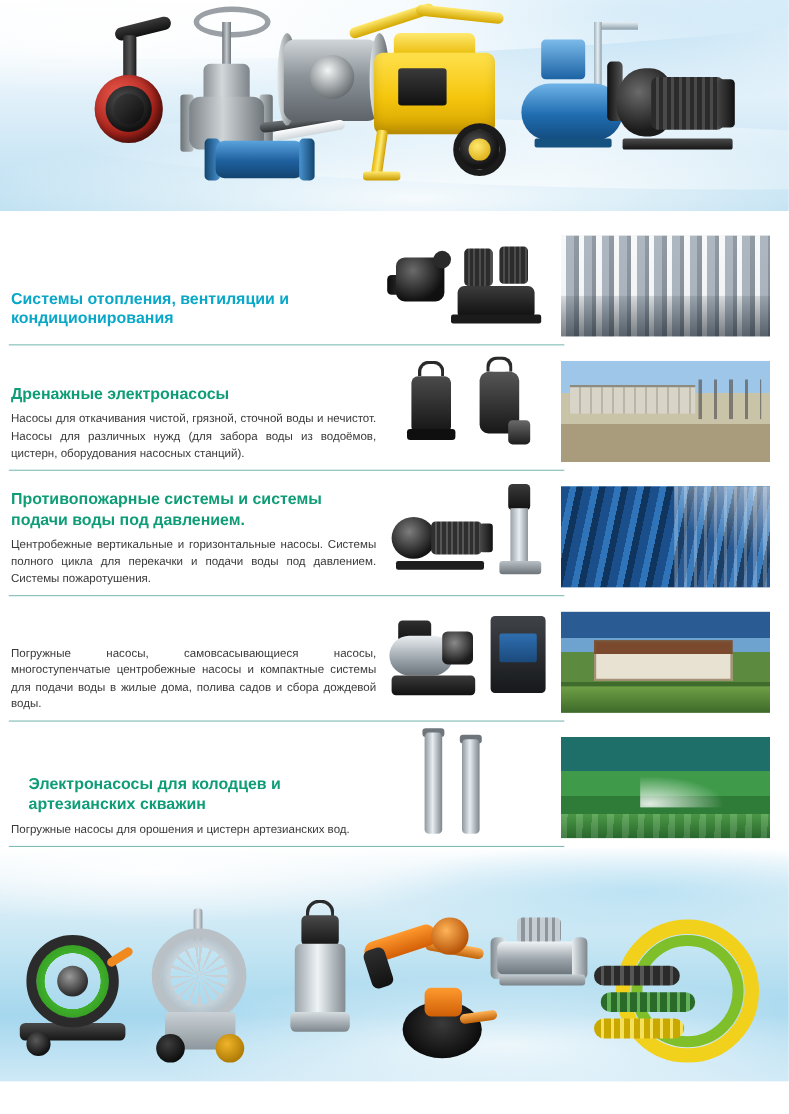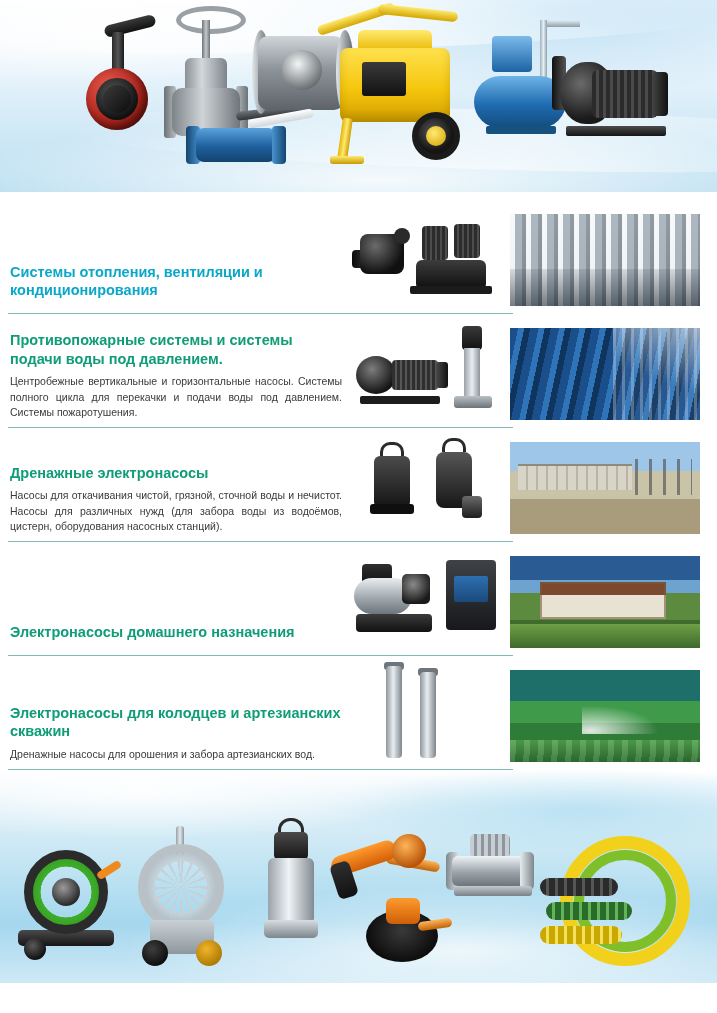--- a/index.html
+++ b/index.html
@@ -649,79 +649,79 @@
       <div class="pd r1e"></div>
     </div>
     <div class="photo-col">
       <div class="photo ph-pipes"></div>
     </div>
     <div class="divider"></div>
   </div>
 
   <div class="row">
     <div class="text-col">
+      <div class="cat-title" style="color: rgb(15, 157, 119);">Дренажные электронасосы</div>
+      <p class="cat-desc">Насосы для откачивания чистой, грязной, сточной воды и нечистот. Насосы для различных нужд (для забора воды из водоёмов, цистерн, оборудования насосных станций).</p>
+    </div>
+    <div class="prod-col">
+      <div class="pd r3b"></div>
+      <div class="pd r3a"></div>
+      <div class="pd r3c"></div>
+      <div class="pd r3e"></div>
+      <div class="pd r3d"></div>
+      <div class="pd r3f"></div>
+    </div>
+    <div class="photo-col">
+      <div class="photo ph-site"></div>
+    </div>
+    <div class="divider"></div>
+  </div>
+
+  <div class="row">
+    <div class="text-col">
       <div class="cat-title" style="color: rgb(15, 157, 119);">Противопожарные системы и системы подачи воды под давлением.</div>
       <p class="cat-desc">Центробежные вертикальные и горизонтальные насосы. Системы полного цикла для  перекачки и подачи воды под давлением. Системы пожаротушения.</p>
     </div>
     <div class="prod-col">
       <div class="pd r2a"></div>
       <div class="pd r2b"></div>
       <div class="pd r2c"></div>
       <div class="pd r2d"></div>
       <div class="pd r2e"></div>
       <div class="pd r2f"></div>
       <div class="pd r2g"></div>
     </div>
     <div class="photo-col">
       <div class="photo ph-glass"></div>
     </div>
     <div class="divider"></div>
   </div>
 
   <div class="row">
     <div class="text-col">
-      <div class="cat-title" style="color: rgb(15, 157, 119);">Дренажные электронасосы</div>
-      <p class="cat-desc">Насосы для откачивания чистой, грязной, сточной воды и нечистот. Насосы для различных нужд (для забора воды из водоёмов, цистерн, оборудования насосных станций).</p>
-    </div>
-    <div class="prod-col">
-      <div class="pd r3b"></div>
-      <div class="pd r3a"></div>
-      <div class="pd r3c"></div>
-      <div class="pd r3e"></div>
-      <div class="pd r3d"></div>
-      <div class="pd r3f"></div>
-    </div>
-    <div class="photo-col">
-      <div class="photo ph-site"></div>
-    </div>
-    <div class="divider"></div>
-  </div>
-
-  <div class="row">
-    <div class="text-col">
-      <div class="cat-title" style="color: rgb(15, 157, 119);">Электронасосы домашнего назначения</div>
+      <p class="cat-desc">Погружные насосы, самовсасывающиеся насосы, многоступенчатые центробежные насосы и компактные системы для подачи воды в жилые дома, полива садов и сбора дождевой воды.</p>
     </div>
     <div class="prod-col">
       <div class="pd r4b"></div>
       <div class="pd r4a"></div>
       <div class="pd r4c"></div>
       <div class="pd r4d"></div>
       <div class="pd r4e"></div>
       <div class="pd r4f"></div>
     </div>
     <div class="photo-col">
       <div class="photo ph-house"></div>
     </div>
     <div class="divider"></div>
   </div>
 
   <div class="row">
     <div class="text-col">
-      <div class="cat-title" style="color: rgb(15, 157, 119);">Электронасосы для колодцев и артезианских скважин</div>
-      <p class="cat-desc">Дренажные насосы для орошения и забора артезианских вод.</p>
+      <div class="cat-title" style="color: rgb(15, 157, 119); margin-left: 16px;">Электронасосы для колодцев и артезианских скважин</div>
+      <p class="cat-desc">Погружные насосы для орошения и цистерн артезианских вод.</p>
     </div>
     <div class="prod-col">
       <div class="pd r5c"></div>
       <div class="pd r5a"></div>
       <div class="pd r5d"></div>
       <div class="pd r5b"></div>
     </div>
     <div class="photo-col">
       <div class="photo ph-irrigation"></div>
     </div>

